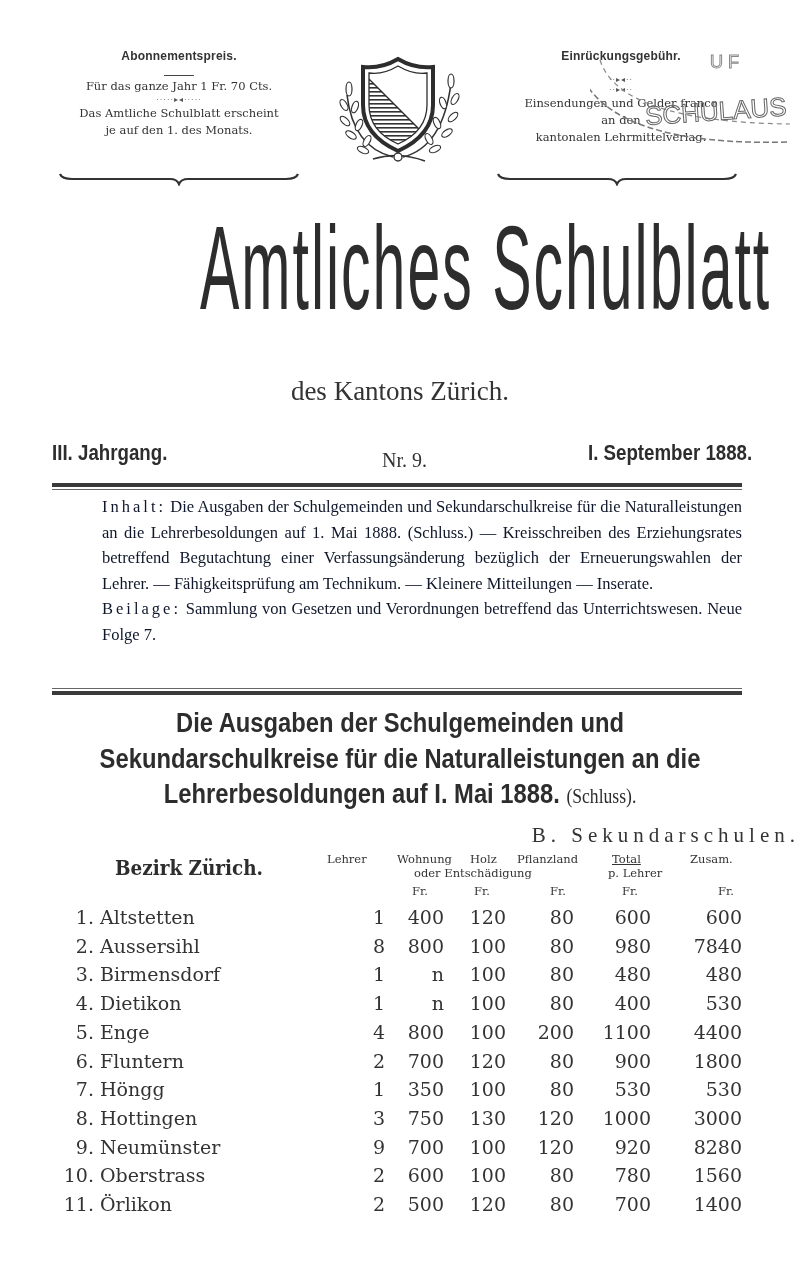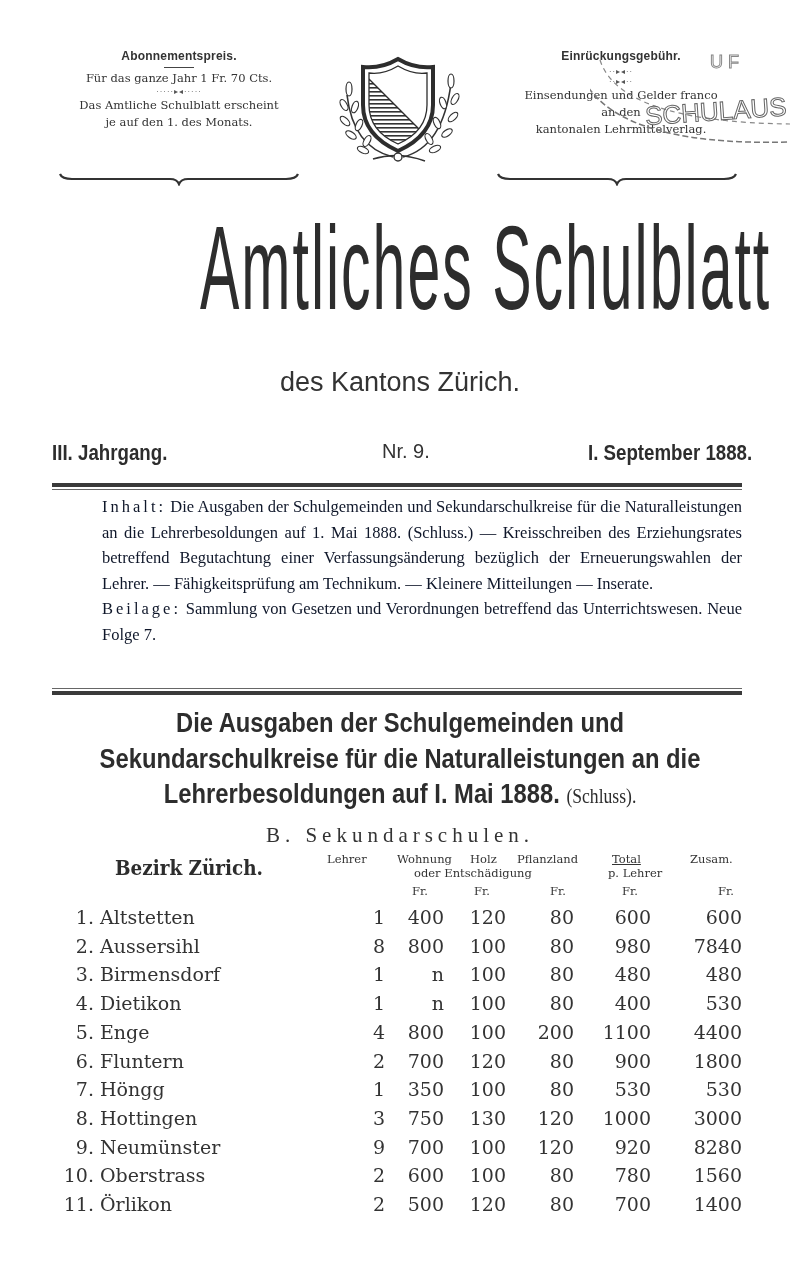--- a/index.html
+++ b/index.html
@@ -2,25 +2,25 @@
 <html><head>
 <meta charset="utf-8">
 <style>
   html, body { margin: 0; padding: 0; }
   body {
     width: 800px; height: 1264px; background: #ffffff; color: #2b2b2b;
     font-family: "DejaVu Serif", "Liberation Serif", serif;
     position: relative; overflow: hidden;
   }
   .serif { font-family: "DejaVu Serif", "Liberation Serif", serif; }
-  .lserif { font-family: Liberation Sans, sans-serif; }
+  .lserif { font-family: Liberation Serif, serif; margin-top: 9px; }
 
   
   .hbox { position: absolute; top: 48px; text-align: center; font-size: 11.5px; line-height: 17px; color: #333; }
-  .hbox .ttl { font-family: "Liberation Sans", sans-serif; font-weight: bold; font-size: 12px; letter-spacing: 0.2px; margin-bottom: 2px; }
+  .hbox .ttl { font-family: "Liberation Sans", sans-serif; font-weight: bold; font-size: 12px; letter-spacing: 0.2px; margin-bottom: 10px; }
   .hbox .rule-s { width: 30px; height: 1px; background: #444; margin: 1px auto 2px auto; }
   .hbox .orn { font-size: 8px; line-height: 10px; color: #555; letter-spacing: 1px; }
   .brace { position: absolute; }
 
   .crest { position: absolute; left: 333px; top: 55px; width: 130px; height: 115px; }
 
   .stamp { position: absolute; left: 590px; top: 52px; width: 200px; height: 100px; pointer-events: none; }
   .title-wrap { position: absolute; left: 0; top: 205px; width: 800px; height: 130px; overflow: visible; }
   .title-inner {
     display: block; text-align: center; white-space: nowrap;
@@ -42,21 +42,21 @@
 
   .contents { position: absolute; left: 52px; top: 494px; width: 690px; font-size: 16.5px; line-height: 25.6px; color: #0f172a; text-align: justify; font-family: "Liberation Serif", serif; }
   .contents p { margin: 0; }
   .contents .spaced { letter-spacing: 3px; }
   .contents .indent { padding-left: 50px; }
 
   .headline { position: absolute; left: 40px; width: 720px; top: 706px; text-align: center; font-family: "Liberation Sans", sans-serif; font-weight: bold; font-size: 27px; line-height: 35.5px; color: #2d2d2d; }
   .headline .ln { display: block; transform: scaleX(0.88); transform-origin: center; white-space: nowrap; }
   .headline .schluss { font-family: "Liberation Serif", serif; font-weight: normal; font-size: 20px; }
 
-  .section { position: absolute; left: 0; width: 800px; top: 823px; text-align: center; font-family: "Liberation Serif", serif; font-size: 21px; letter-spacing: 5px; color: #333; }
+  .section { position: absolute; left: 0; width: 800px; top: 823px; text-align: right; font-family: "Liberation Serif", serif; font-size: 21px; letter-spacing: 5px; color: #333; }
 
   .bezirk { position: absolute; left: 115px; top: 856px; font-family: "DejaVu Serif", serif; font-weight: bold; font-size: 20px; color: #2d2d2d; transform: scaleX(0.92); transform-origin: left; }
 
   .colhead { position: absolute; font-size: 11.5px; line-height: 14px; color: #333; font-family: "DejaVu Serif", serif; white-space: nowrap; }
 
   .row { position: absolute; left: 60px; width: 700px; height: 28px; font-family: "DejaVu Serif", serif; font-size: 19px; color: #333; }
   .row .num { position: absolute; left: 0; width: 34px; text-align: right; }
   .row .name { position: absolute; left: 40px; }
   .row .c { position: absolute; text-align: right; }
 </style>

